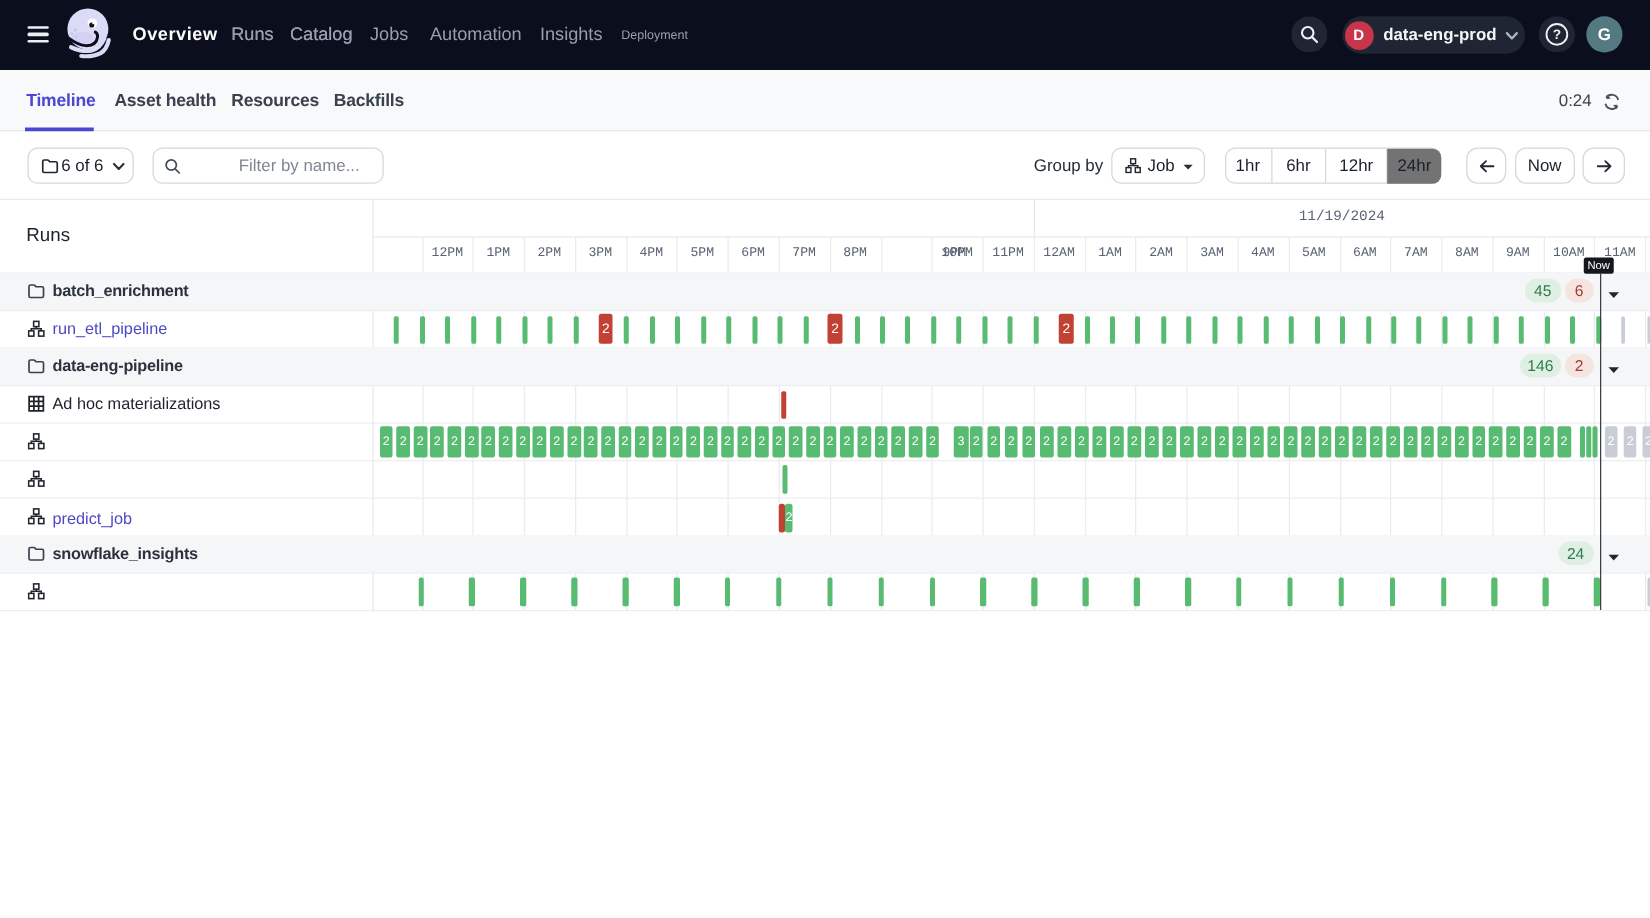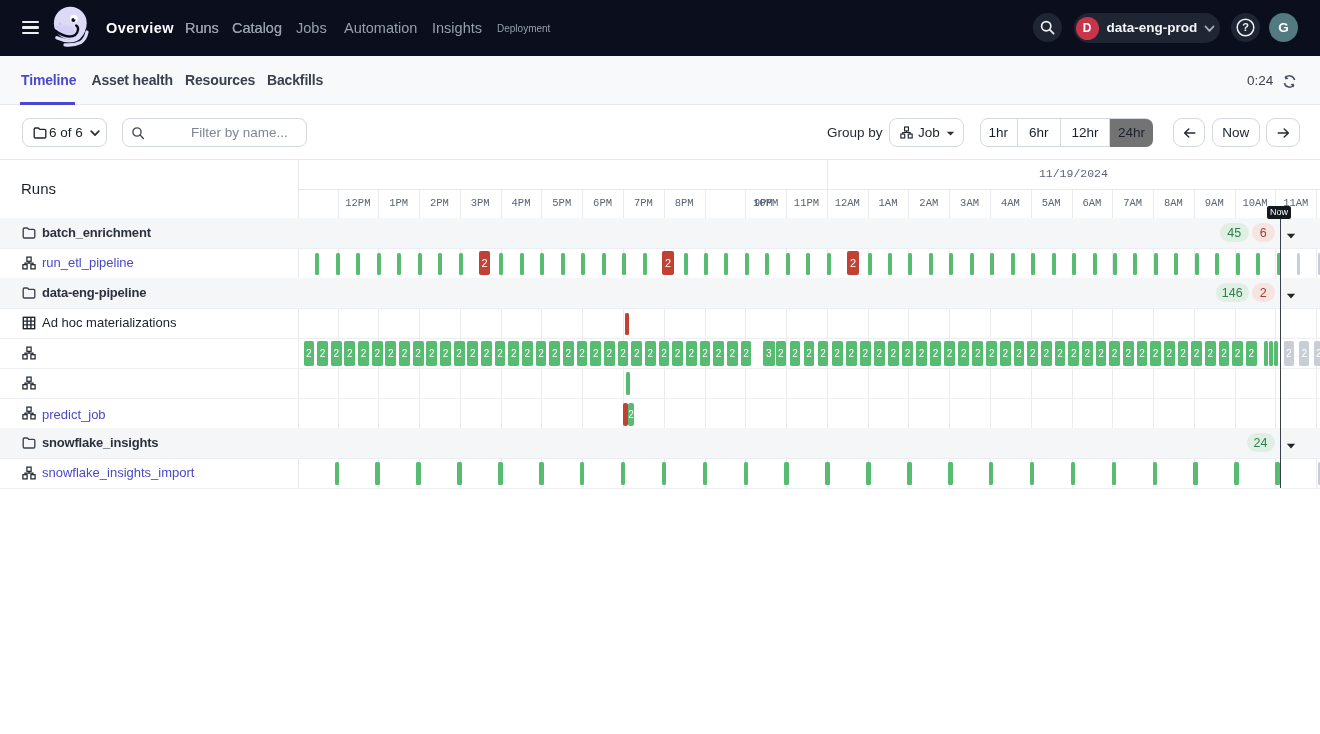--- a/index.html
+++ b/index.html
@@ -213,21 +213,20 @@
 <path d="M 1.2 3.2 Q 1.2 2 2.4 2 L 5 2 Q 5.6 2 6 2.5 L 6.8 3.4 L 11.6 3.4 Q 12.8 3.4 12.8 4.6 L 12.8 10.8 Q 12.8 12 11.6 12 L 2.4 12 Q 1.2 12 1.2 10.8 Z" fill="none" stroke="#39414e" stroke-width="1.35"></path>
     </svg>
 <div style="left:42px;top:427.5px;height:30px;display:flex;align-items:center;color:#2b323e;font-size:13px;font-weight:700;letter-spacing:-0.2px;">snowflake_insights</div>
 <div style="left:0px;top:487.5px;width:1320px;height:0.01px;border-top:1px solid #eceef1;"></div>
 <svg class="abs" style="left:22px;top:466.0px;" width="14" height="14" viewBox="0 0 14 14">
 <rect x="4.9" y="1.1" width="4.2" height="4.2" fill="none" stroke="#21262e" stroke-width="1.25"></rect>
 <rect x="0.9" y="8.7" width="4.2" height="4.2" fill="none" stroke="#21262e" stroke-width="1.25"></rect>
 <rect x="8.9" y="8.7" width="4.2" height="4.2" fill="none" stroke="#21262e" stroke-width="1.25"></rect>
 <path d="M 7 5.3 L 7 7 M 3 8.7 L 3 7 L 11 7 L 11 8.7" fill="none" stroke="#21262e" stroke-width="1.25"></path>
     </svg>
-<div style="left:42px;top:457.5px;height:30px;display:flex;align-items:center;color:#4b49c4;font-size:13px;">snowflake_insights_import</div>
 <div style="left:1219.5px;top:223px;width:29.5px;height:19px;background:#e0efe3;border-radius:9.5px;display:flex;align-items:center;justify-content:center;color:#2e7d4c;font-size:12.5px;">45</div>
 <div style="left:1252px;top:223px;width:22.5px;height:19px;background:#f6e4e1;border-radius:9.5px;display:flex;align-items:center;justify-content:center;color:#a03f35;font-size:12.5px;">6</div>
 <svg class="abs" style="left:1286px;top:232.8px;" width="10" height="6" viewBox="0 0 10 6">
 <path d="M 0.8 0.8 L 5 5.4 L 9.2 0.8 Z" fill="#20262e"></path>
     </svg>
 <div style="left:1215.5px;top:283px;width:33.5px;height:19px;background:#e0efe3;border-radius:9.5px;display:flex;align-items:center;justify-content:center;color:#2e7d4c;font-size:12.5px;">146</div>
 <div style="left:1252px;top:283px;width:22.5px;height:19px;background:#f6e4e1;border-radius:9.5px;display:flex;align-items:center;justify-content:center;color:#a03f35;font-size:12.5px;">2</div>
 <svg class="abs" style="left:1286px;top:292.8px;" width="10" height="6" viewBox="0 0 10 6">
 <path d="M 0.8 0.8 L 5 5.4 L 9.2 0.8 Z" fill="#20262e"></path>
     </svg>

